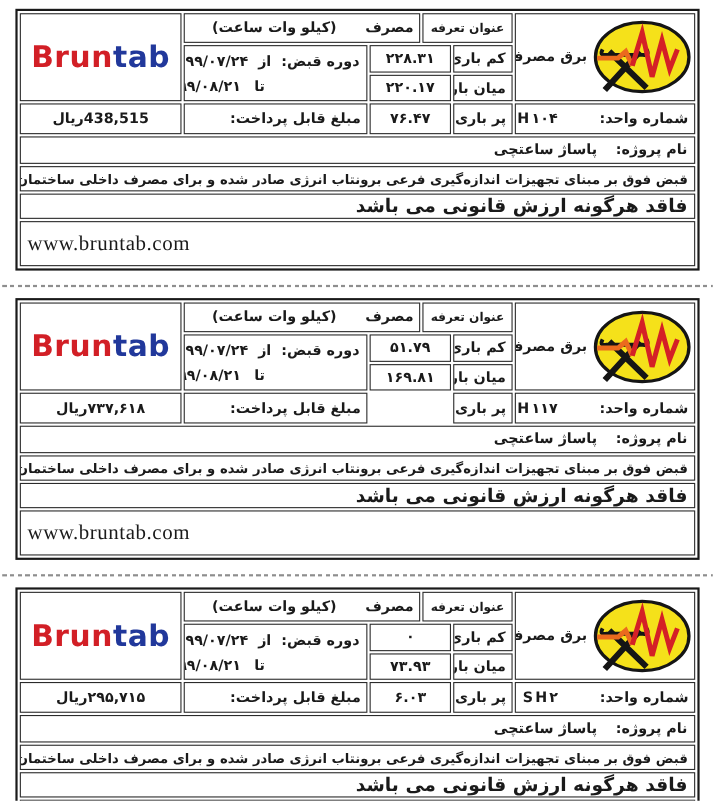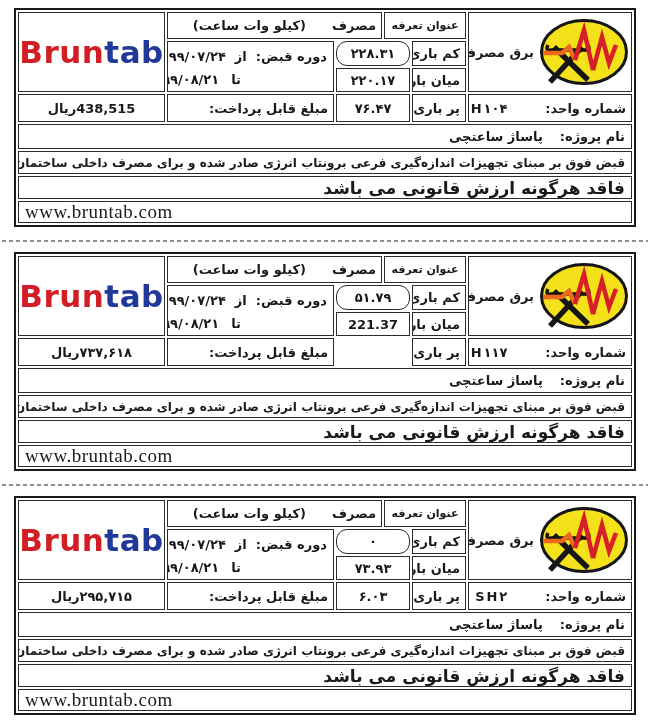--- a/index.html
+++ b/index.html
@@ -43,37 +43,37 @@
     overflow:hidden;white-space:nowrap;
     background:#fff;
   }
   .logo-cell{grid-column:1;grid-row:1/4;justify-content:flex-start;gap:5px;padding:0 2px;}
   .tariff-header{grid-column:2/4;grid-row:1;justify-content:center;font-size:11px;}
   .kwh-header{grid-column:4/6;grid-row:1;gap:26px;}
   .brand-cell{grid-column:6;grid-row:1/4;justify-content:center;direction:ltr;}
   .t2{grid-column:2;grid-row:2;}
   .t3{grid-column:2;grid-row:3;}
   .t4{grid-column:2;grid-row:4;}
-  .v2{grid-column:3/5;grid-row:2;border-radius:11px;}
+  .v2{grid-column:3/5;grid-row:2;}
   .v3{grid-column:3/5;grid-row:3;}
   .v4{grid-column:3/5;grid-row:4;}
   .vcell{justify-content:center;}
   .num{direction:ltr;unicode-bidi:isolate;}
   .period-cell{grid-column:5;grid-row:2/4;display:block;padding:3px 6px 0 4px;}
   .pline{display:flex;gap:9px;line-height:23px;}
   .pline2{padding-right:86px;gap:12px;}
   .unit-cell{grid-column:1;grid-row:4;gap:38px;}
   .unit-val{direction:ltr;unicode-bidi:isolate;letter-spacing:2px;}
   .payable-cell{grid-column:5;grid-row:4;}
   .amount-cell{grid-column:6;grid-row:4;justify-content:center;}
   .project-row{height:25px;gap:17px;}
   .disc1-row{height:23px;font-size:12px;}
   .disc2-row{height:23px;font-size:17px;}
-  .site-row{height:22px;direction:ltr;font-family:"Liberation Serif","DejaVu Serif",serif;font-size:19px;font-weight:normal;letter-spacing:0.5px;}
-  .brand{font-size:31px;font-weight:bold;letter-spacing:0.5px;font-family:"DejaVu Sans",sans-serif;}
+  .site-row{height:41px;direction:ltr;font-family:"Liberation Serif","DejaVu Serif",serif;font-size:19px;font-weight:normal;letter-spacing:0.5px;}
+  .brand{font-size:27px;font-weight:bold;letter-spacing:0.5px;font-family:"DejaVu Sans",sans-serif;}
   .elec-logo{flex:0 0 auto;}
 </style>
 </head>
 <body>
 
 <section class="receipt">
   <div class="grid">
 
     <div class="cell logo-cell">
       <svg class="elec-logo" width="90" height="68" viewBox="0 0 90 68">
@@ -194,21 +194,21 @@
         <span class="num">۹۹/۰۷/۲۴</span>
       </div>
       <div class="pline pline2">
         <span>تا</span>
         <span class="num">۹۹/۰۸/۲۱</span>
       </div>
     </div>
 
     <div class="cell t3">میان باری</div>
     <div class="cell v3 vcell">
-      <span class="num">221.37</span>
+      <span class="num">۱۶۹.۸۱</span>
     </div>
 
     <div class="cell unit-cell">
       <span>شماره واحد:</span>
       <span class="unit-val">SH۱۱۷</span>
     </div>
     <div class="cell t4">پر باری</div>
     <div class="cell payable-cell">مبلغ قابل پرداخت:</div>
     <div class="cell amount-cell">
       <span class="num">۷۳۷,۶۱۸</span>

